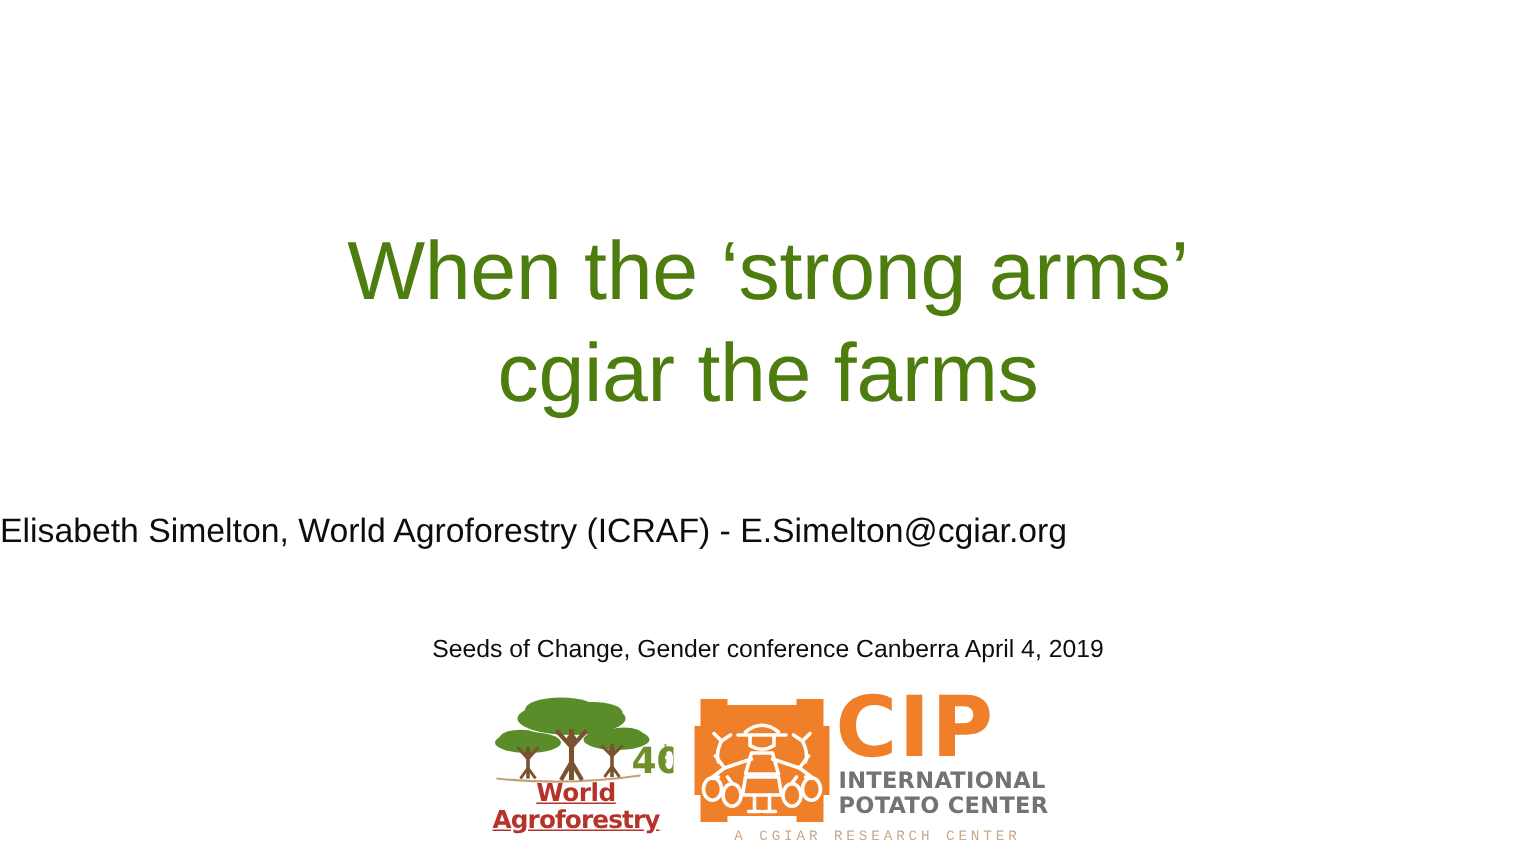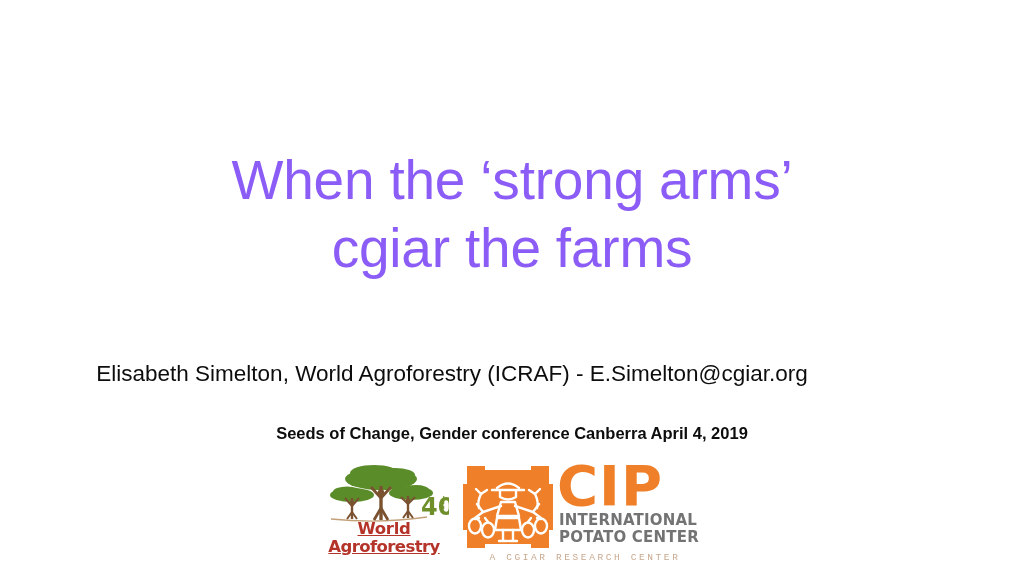--- a/index.html
+++ b/index.html
@@ -27,48 +27,47 @@
     left: 0;
     top: 146px;
     width: 1024px;
     text-align: center;
   }
   .title-line {
     font-size: 55px;
     line-height: 68px;
     font-weight: 300;
     letter-spacing: -0.2px;
-    color: #8b5cf6;
+    color: #4d7c0f;
     white-space: nowrap;
   }
 
   
   .authors-block {
     position: absolute;
     left: 0;
-    top: 356px;
+    top: 336px;
     width: 904px;
-    text-align: center;
   }
   .author-line {
     font-size: 22.5px;
     line-height: 36px;
     font-weight: 400;
     color: #0d0d0d;
     white-space: nowrap;
   }
   .conference-line {
     position: absolute;
     left: 0;
     top: 420px;
     width: 1024px;
     text-align: center;
     font-size: 16.5px;
     line-height: 26px;
-    font-weight: 700;
+    font-weight: 400;
     color: #0d0d0d;
     white-space: nowrap;
   }
 
   
   .logos {
     position: absolute;
     left: 0;
     top: 462px;
     width: 1024px;

